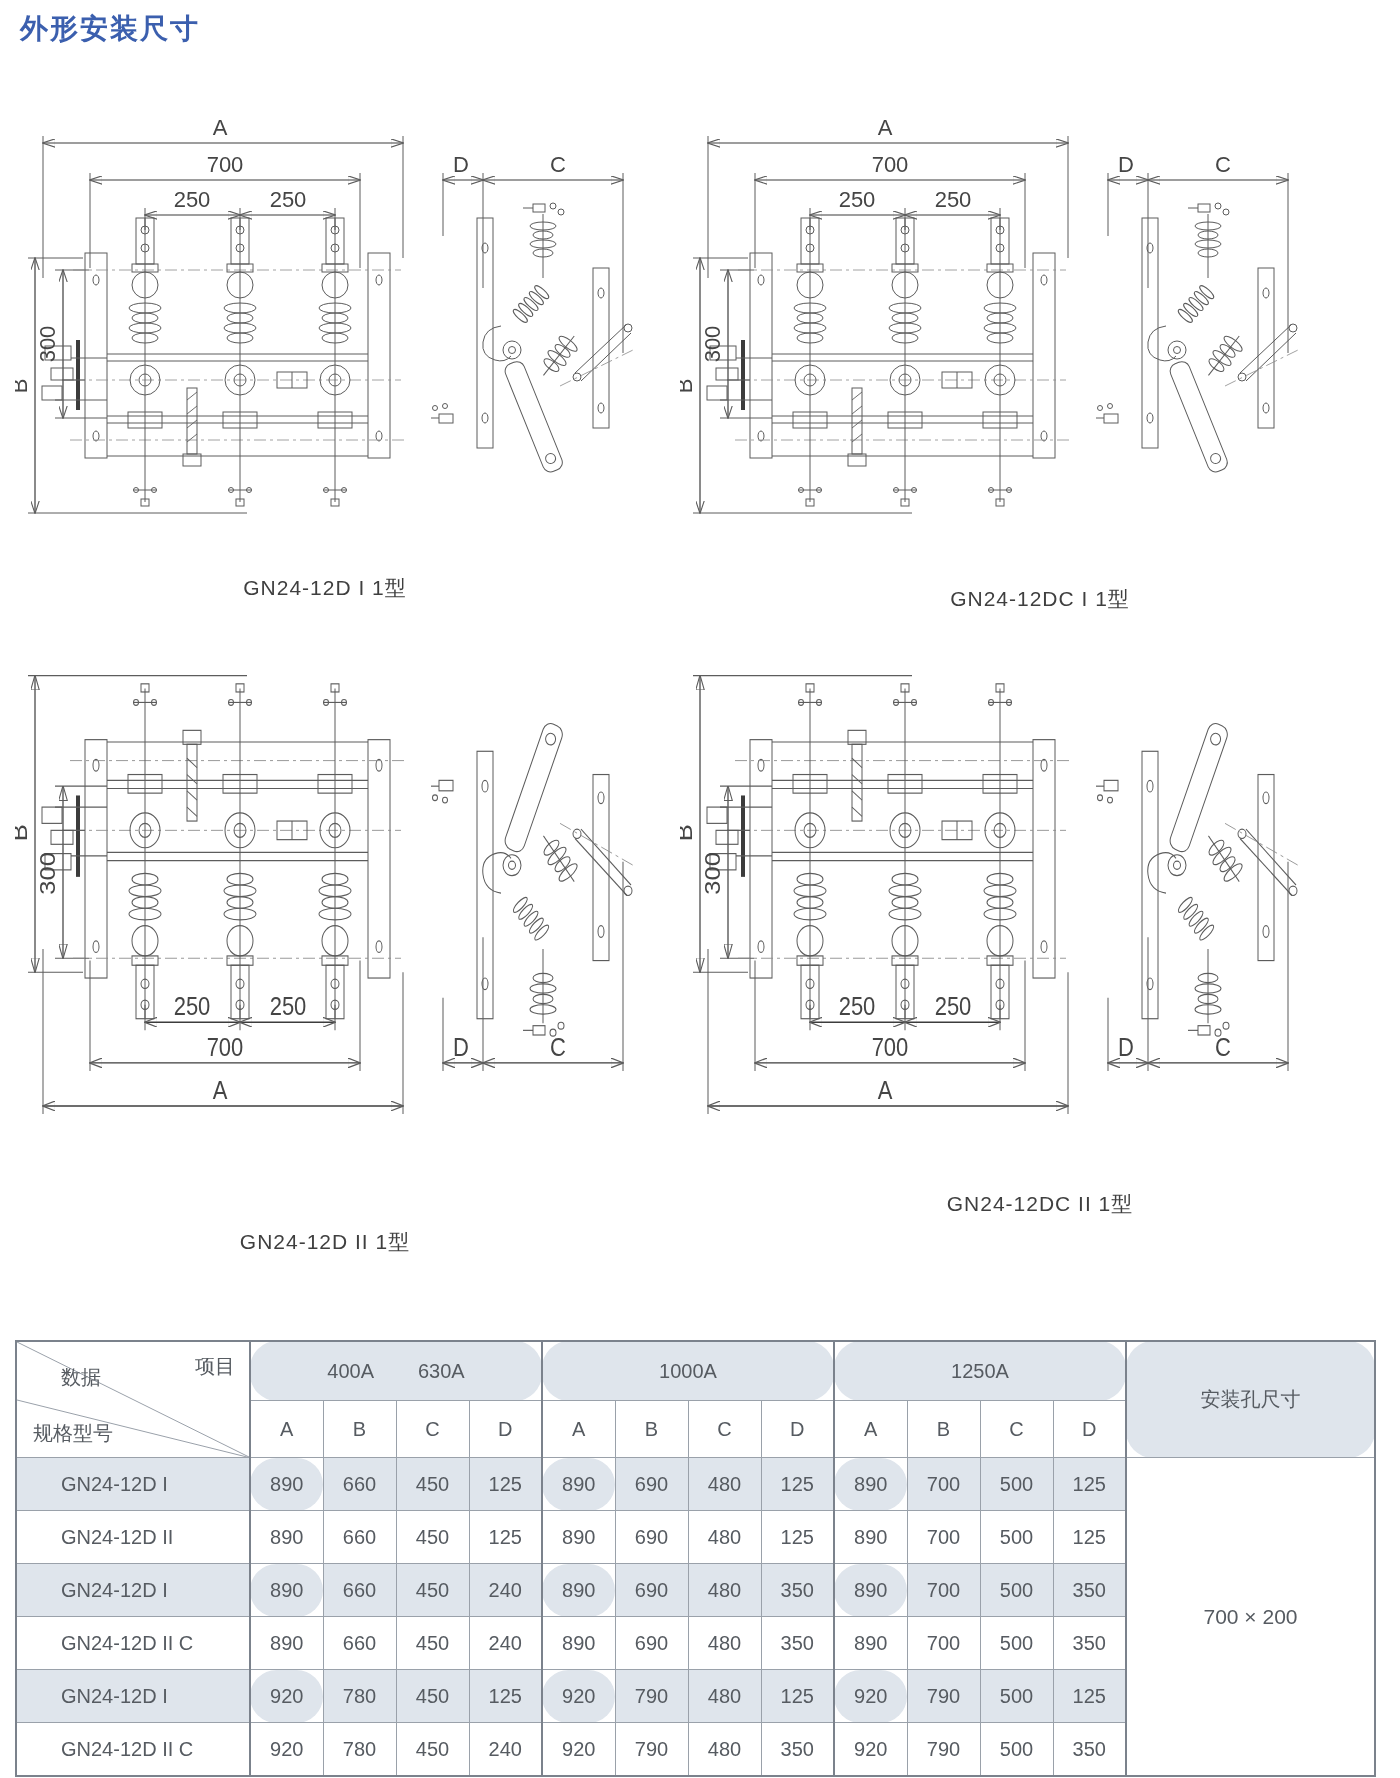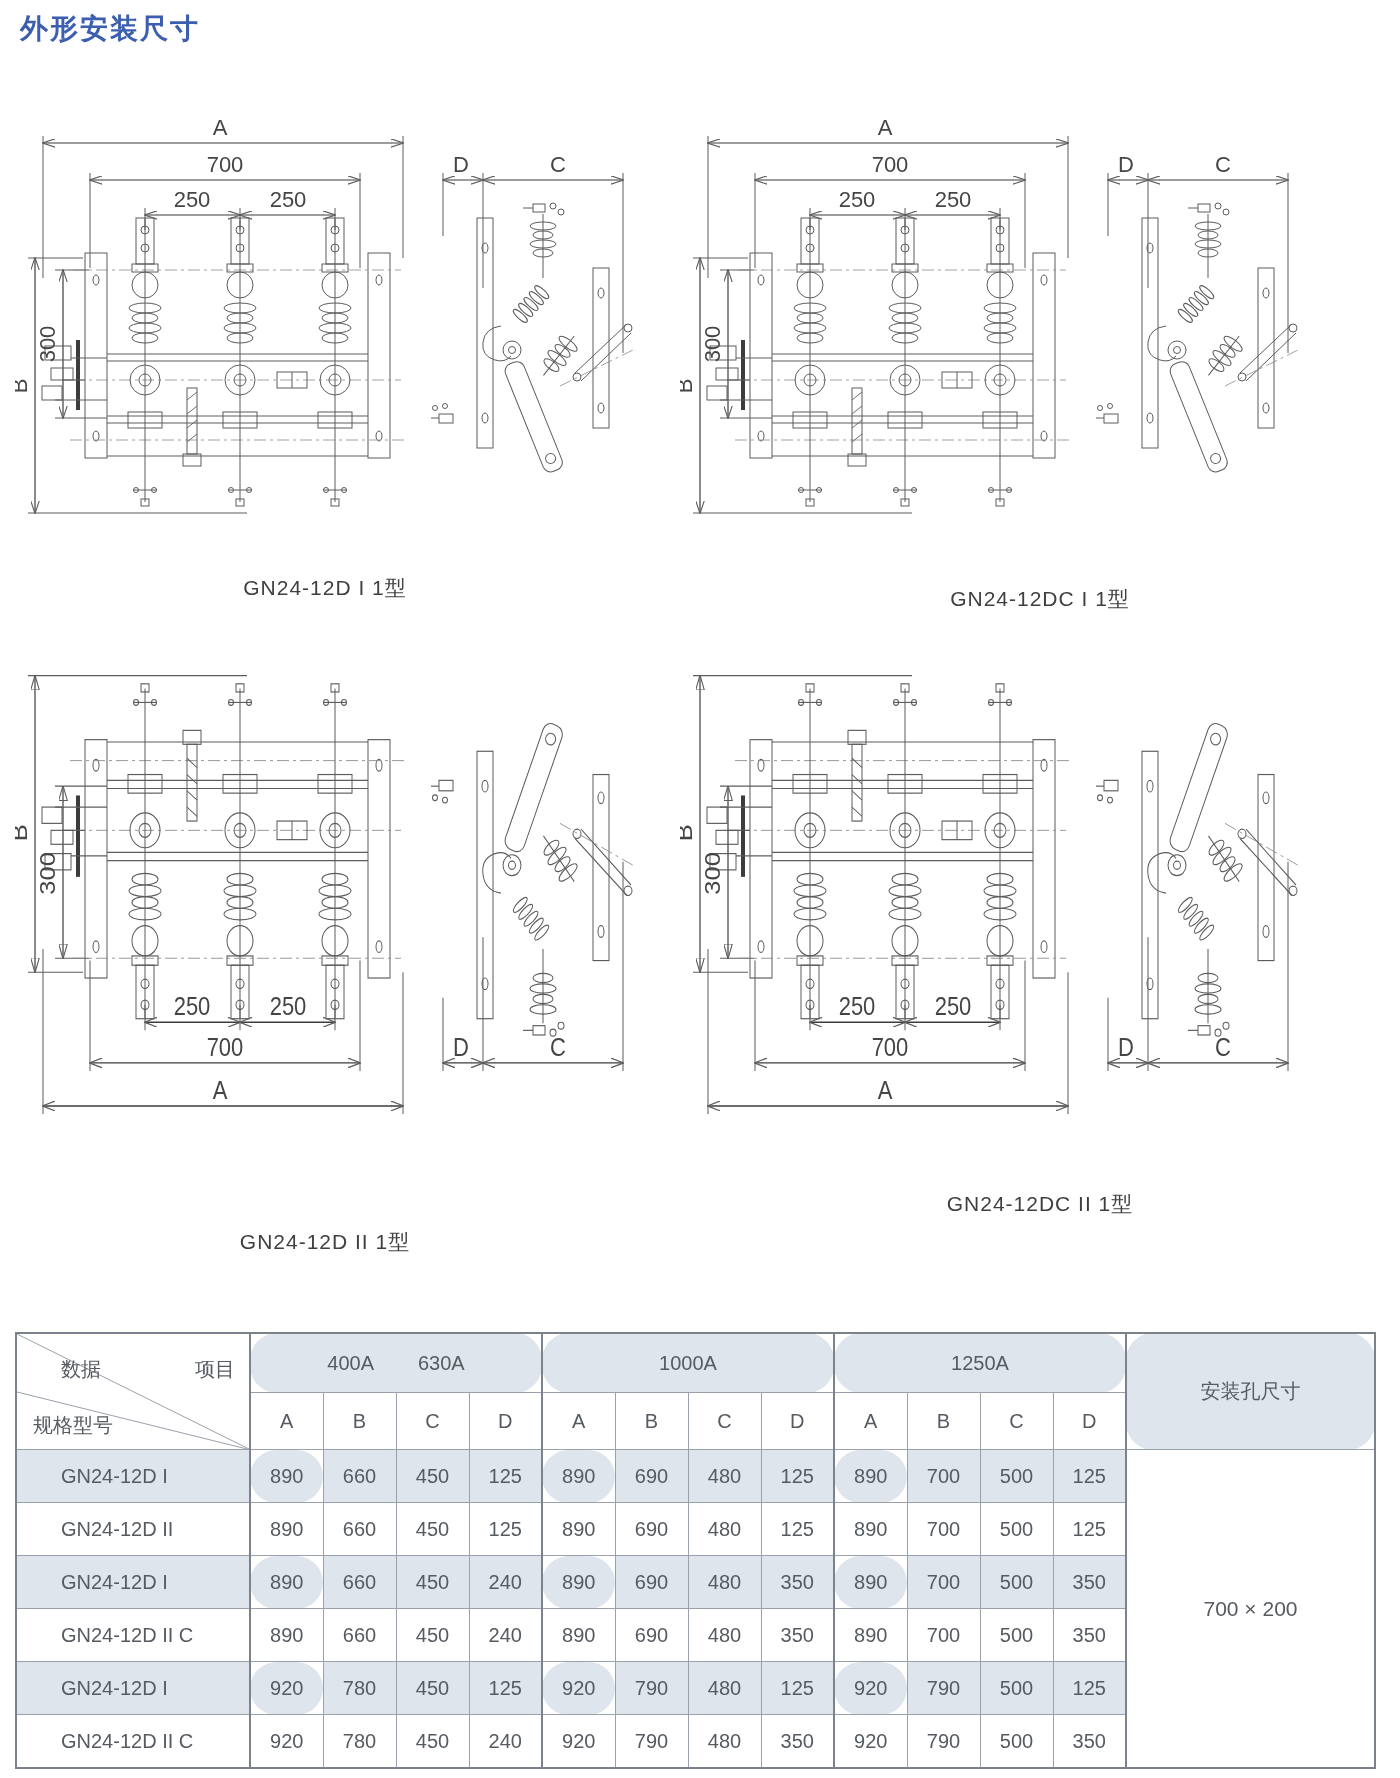--- a/index.html
+++ b/index.html
@@ -14,31 +14,31 @@
   .gn .cl{stroke:#8a8a8a;stroke-width:.8;stroke-dasharray:12 4 3 4;}
   .gn .thick{stroke:#3c3c3c;stroke-width:4;}
   .gn .hatch{stroke-width:.9;}
   .gn text{stroke:none;fill:#454545;font-size:22px;font-family:"Liberation Sans",sans-serif;}
   .caption{position:absolute;width:620px;text-align:center;font-size:21px;color:#3f3f3f;letter-spacing:1px;}
   
   .spec-table{position:absolute;left:15px;top:1332px;border-collapse:collapse;table-layout:fixed;
     font-size:20px;color:#565b61;}
   .spec-table td{border:1px solid #9aa1aa;text-align:center;vertical-align:middle;padding:0;
     background:#fff;overflow:hidden;}
-  .spec-table{border:2px solid #7b828c;}
+  .spec-table{border:2px solid #7b828c;margin-top:8px;}
   .spec-table td.fill{background:#dfe5ec;}
   .spec-table tr.h1 td{height:58px;}
   .spec-table tr.h2 td{height:56px;}
   .spec-table tr.r td{height:52px;}
   .spec-table td.gstart{border-left:2px solid #7b828c;border-radius:27px;}
   .spec-table td.model{text-align:left;padding-left:44px;}
   .corner{position:relative;}
   .corner .lbl{position:absolute;font-size:20px;color:#565b61;}
   .corner .l-data{left:44px;top:22px;}
-  .corner .l-item{right:14px;top:22px;}
+  .corner .l-item{right:14px;top:11px;}
   .corner .l-model{left:16px;top:78px;}
   .grp-wrap{display:flex;justify-content:center;gap:44px;}
   .mount-cell{font-size:21px;}
 </style>
 </head>
 <body>
 
 <div class="page">
 
   <h1 class="page-title">外形安装尺寸</h1>

